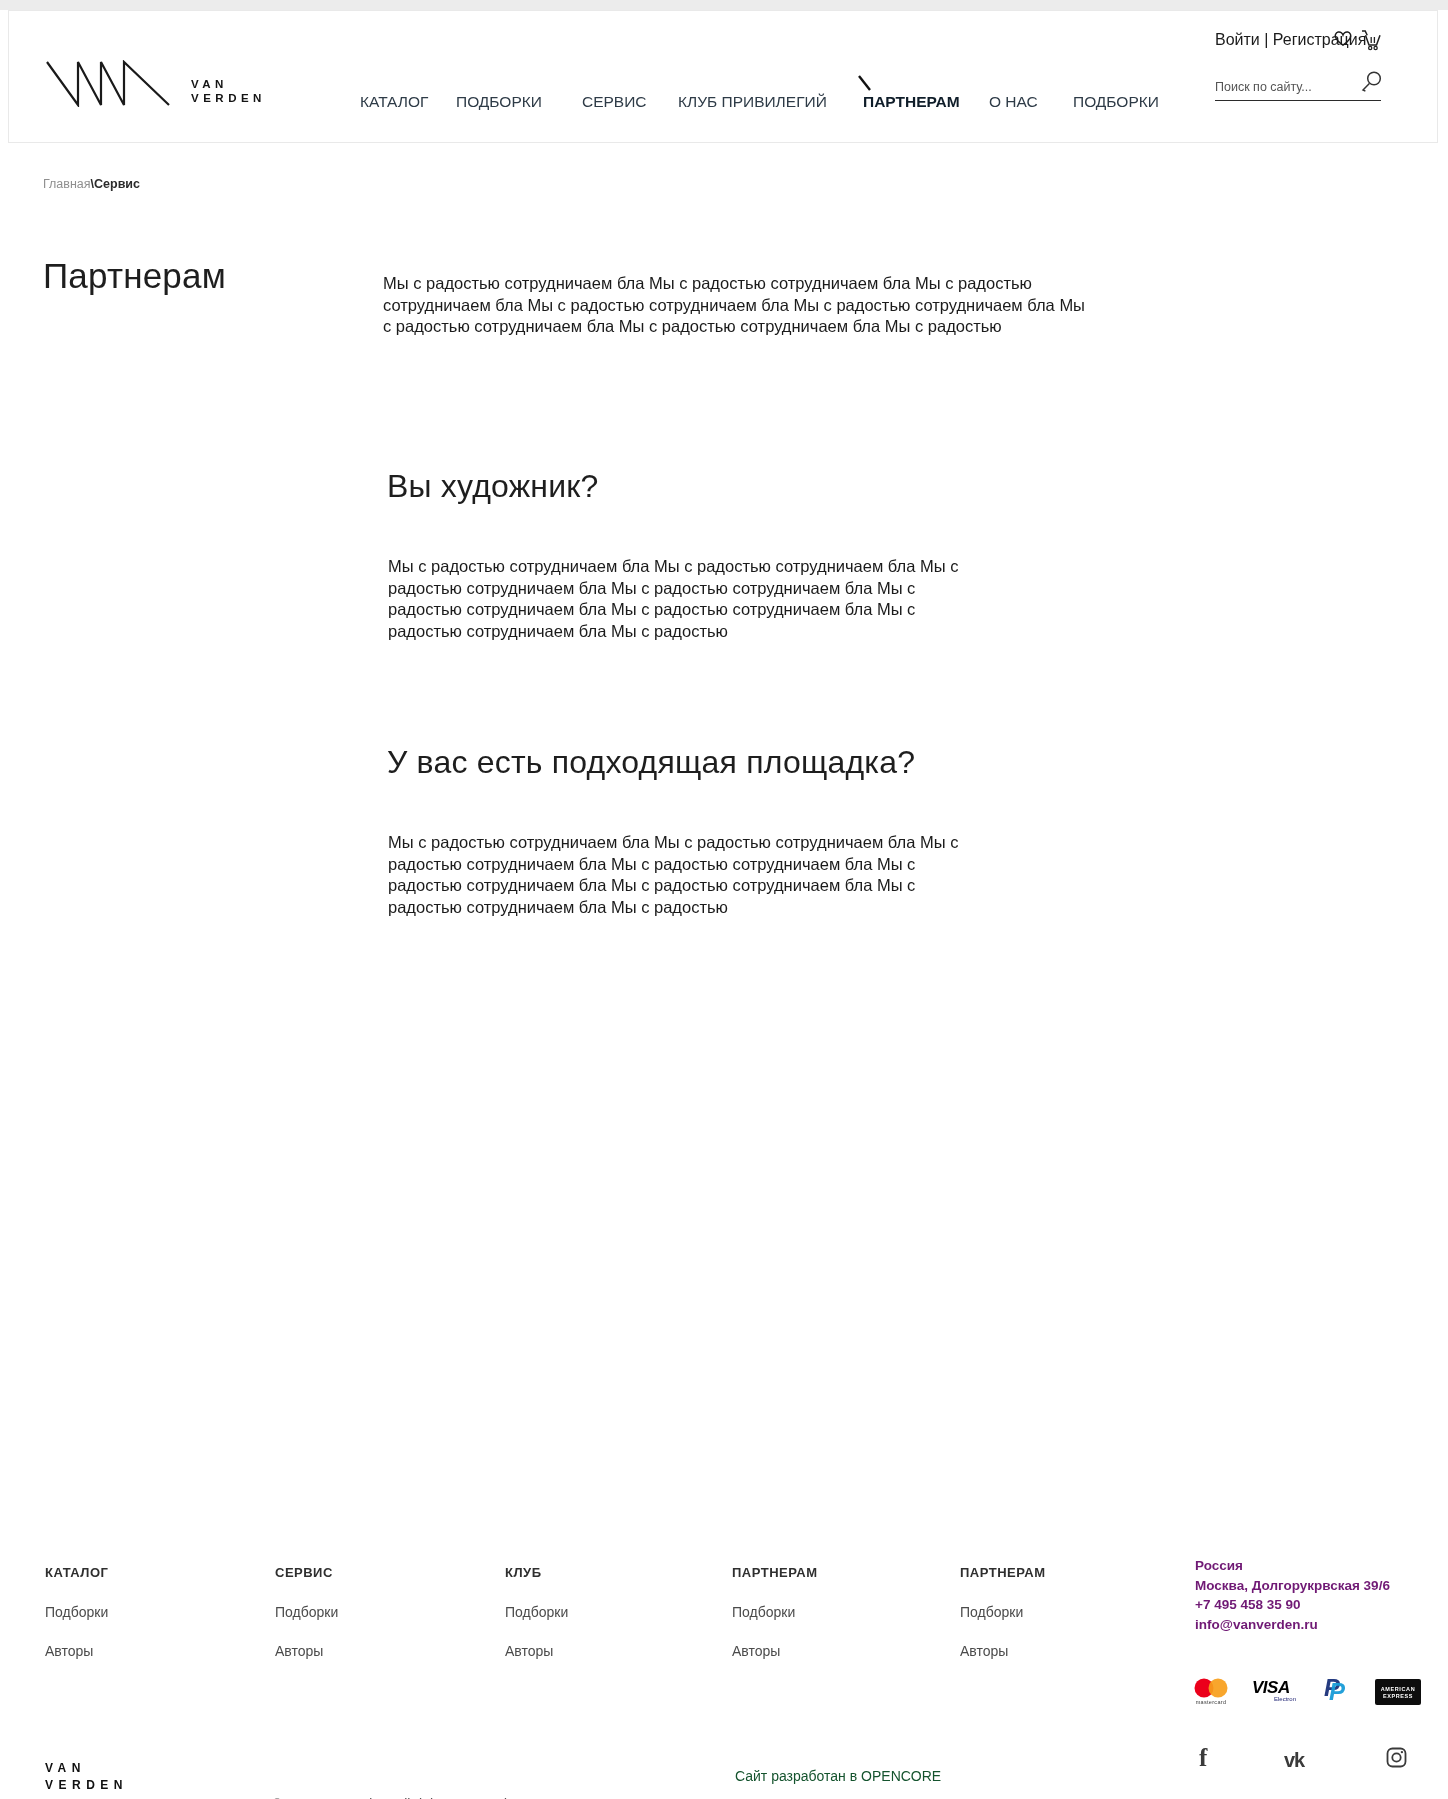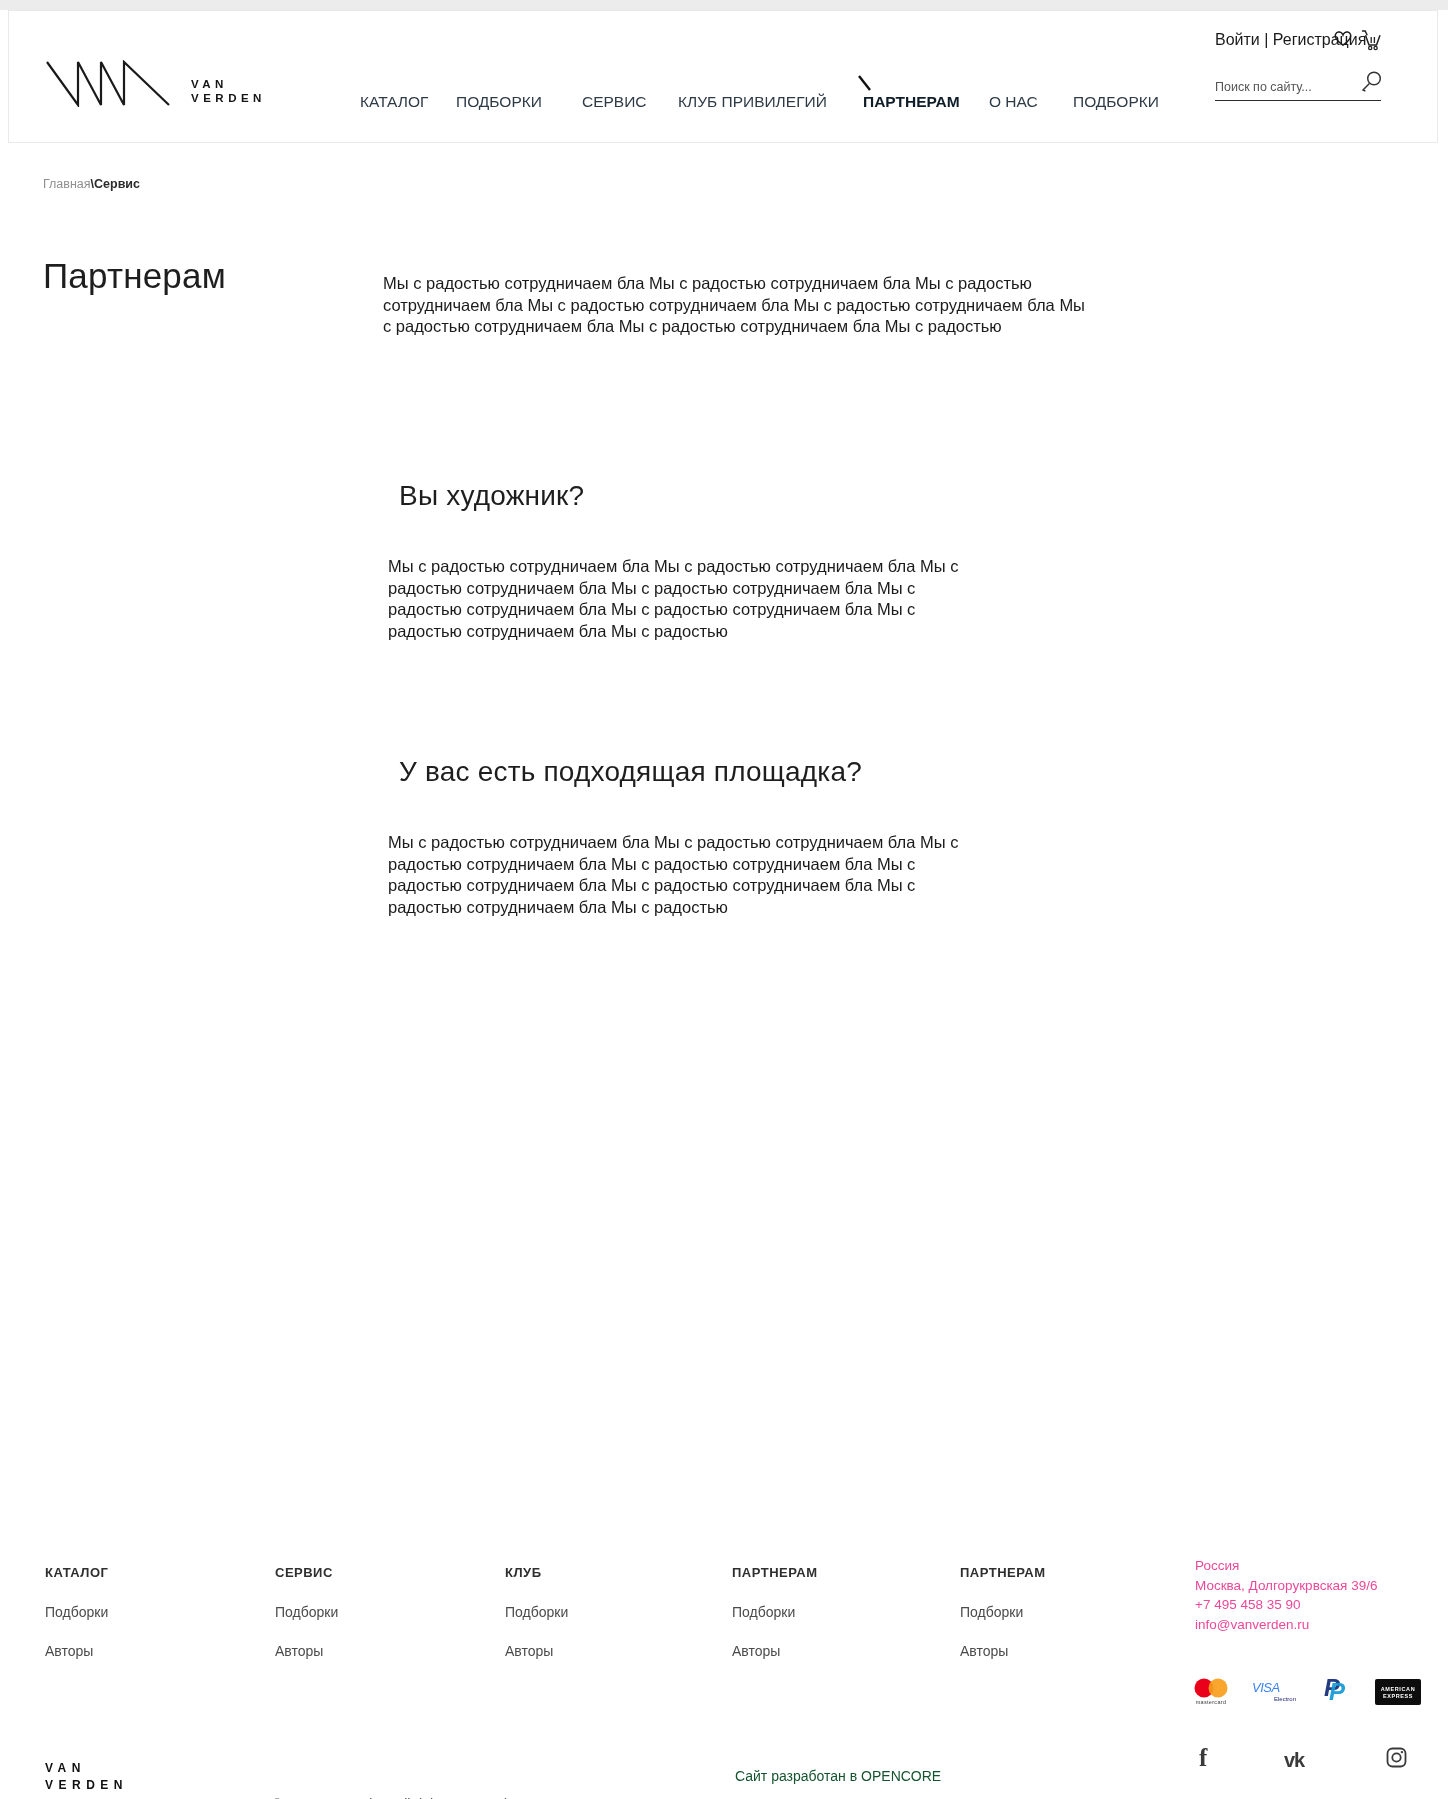--- a/index.html
+++ b/index.html
@@ -23,40 +23,40 @@
         padding:4px 26px 6px 0;font-size:12.5px;font-family:"Liberation Sans",sans-serif;color:#333;background:transparent;}
   .search-wrap input::placeholder{color:#555;}
   .search-icon{position:absolute;right:-2px;top:-6px;cursor:pointer;line-height:0;}
   
   .breadcrumb{position:absolute;left:43px;top:177px;font-size:12.5px;}
   .crumb-home{color:#8f8f8f;cursor:pointer;}
   .crumb-sep,.crumb-cur{color:#2b2b2b;font-weight:bold;}
   
   .h1{position:absolute;left:43px;top:256px;font-size:35px;font-weight:300;color:#1e1e1e;letter-spacing:.2px;}
   .intro{position:absolute;left:383px;top:273px;width:714px;font-size:16.5px;line-height:21.5px;color:#1b1b1b;margin:0;}
-  .h2{position:absolute;font-size:28px;font-weight:300;color:#1e1e1e;letter-spacing:.2px;margin:16px;}
+  .h2{position:absolute;font-size:32px;font-weight:300;color:#1e1e1e;letter-spacing:.2px;margin:4px;}
   .h2-1{left:383px;top:464px;}
   .h2-2{left:383px;top:740px;}
   .body-p{position:absolute;left:388px;width:600px;font-size:16.5px;line-height:21.5px;color:#1b1b1b;margin:0;}
   .p-1{top:556px;}
   .p-2{top:832px;}
   
   .f-title{position:absolute;top:1565px;font-size:13px;font-weight:bold;color:#2f2f2f;letter-spacing:.5px;}
   .f-link{position:absolute;font-size:14px;color:#4b4b4b;cursor:pointer;text-decoration:none;}
   .col1{left:45px;} .col2{left:275px;} .col3{left:505px;} .col4{left:732px;} .col5{left:960px;}
   .row-a{top:1604px;} .row-b{top:1643px;}
   
-  .contact{position:absolute;left:1195px;top:1556px;font-size:13.5px;line-height:19.5px;color:#ec4899;}
+  .contact{position:absolute;left:1195px;top:1556px;font-size:13.5px;line-height:19.5px;color:#701a75;font-weight:bold;}
   .contact .lnk{cursor:pointer;}
   
   .pay{position:absolute;top:1678px;line-height:0;}
   .pay-mc{left:1190px;text-align:center;width:42px;}
   .mc-label{font-size:5.5px;color:#3c3c3c;letter-spacing:.3px;line-height:6px;margin-top:1px;}
   .pay-visa{left:1252px;top:1680px;width:44px;line-height:normal;}
-  .visa-word{font-size:13px;font-weight:400;font-style:italic;color:#3b82f6;letter-spacing:-.5px;line-height:16px;}
+  .visa-word{font-size:17px;font-weight:700;font-style:italic;color:#000000;letter-spacing:-.5px;line-height:16px;}
   .visa-sub{font-size:6px;color:#1a1f71;text-align:right;line-height:6px;}
   .pay-pp{left:1324px;top:1674px;}
   .pay-amex{left:1375px;top:1679px;width:46px;height:26px;background:#0d0d0d;border-radius:2px;
         display:flex;flex-direction:column;align-items:center;justify-content:center;gap:1px;line-height:normal;}
   .amex-t{color:#fff;font-size:5.5px;font-weight:bold;letter-spacing:.6px;line-height:6px;transform:scaleY(1.1);}
   
   .footer-brand{position:absolute;left:45px;top:1760px;font-size:12px;font-weight:bold;letter-spacing:5.5px;line-height:17px;color:#101010;}
   .copyright{position:absolute;left:272px;top:1768px;font-size:14px;color:#555;margin-top:28px;}
   .developed{position:absolute;left:735px;top:1768px;font-size:14px;color:#14532d;cursor:pointer;}
   .social{position:absolute;cursor:pointer;color:#3a3a3a;line-height:0;}

